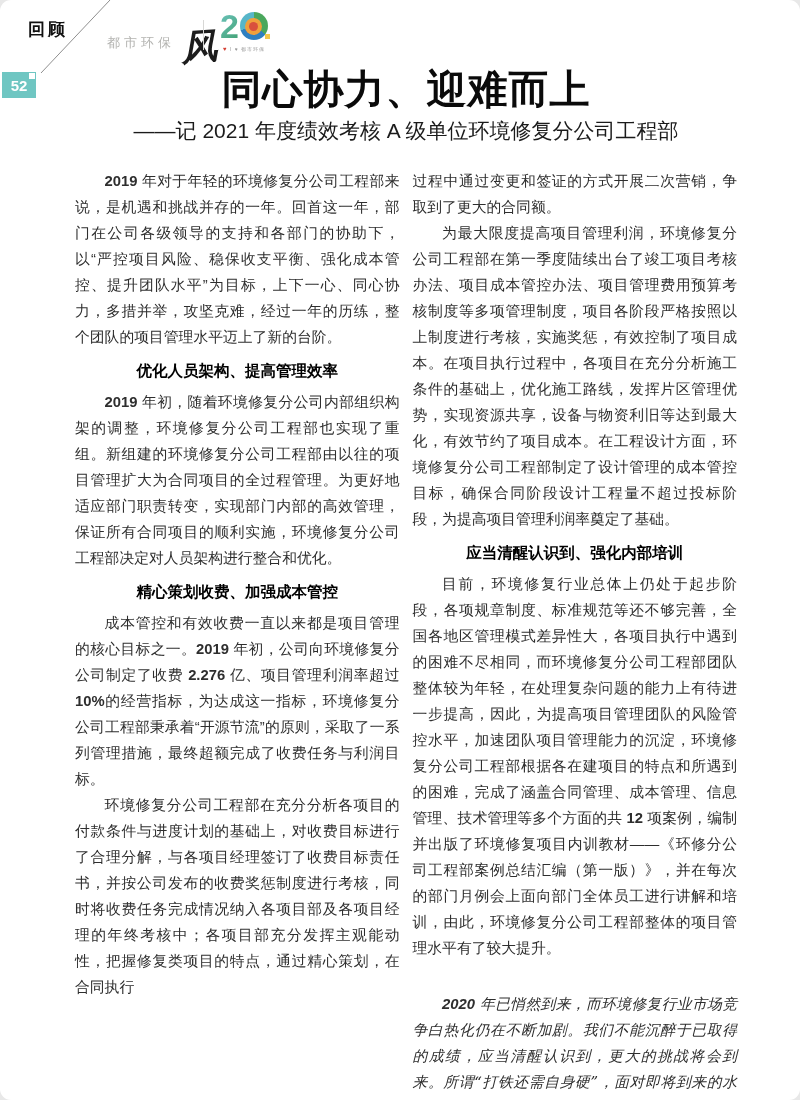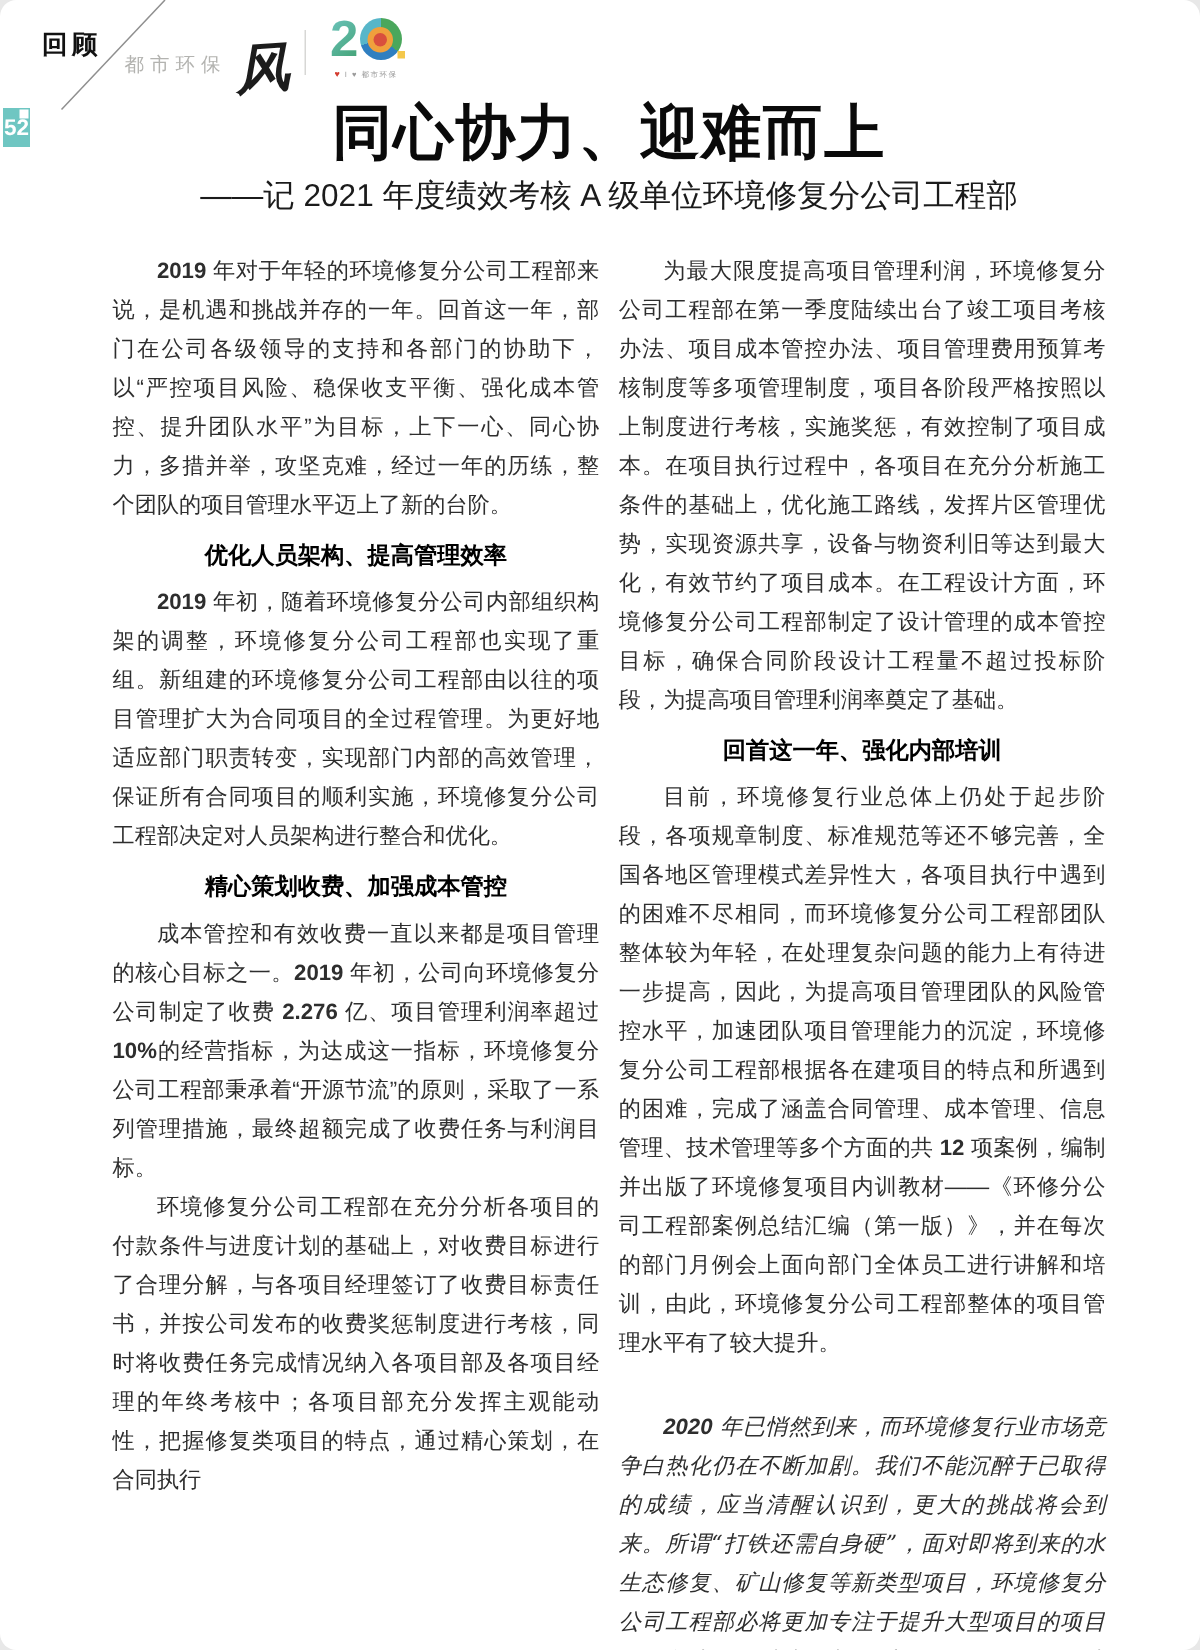--- a/index.html
+++ b/index.html
@@ -11,21 +11,21 @@
     border-radius:11px;
   }
 
   
   .header { position:absolute; top:0; left:0; width:100%; height:110px; }
   .review-label {
     position:absolute; left:28px; top:18px;
     font-size:17px; font-weight:700; color:#111; letter-spacing:3px;
   }
   .diag-svg { position:absolute; left:0; top:0; }
-  .brand { position:absolute; left:83px; top:28px; display:flex; align-items:flex-start; }
+  .brand { position:absolute; left:107px; top:28px; display:flex; align-items:flex-start; }
   .brand-name { font-size:13px; color:#b3b3b0; letter-spacing:4px; margin-top:6px; }
   .brand-glyph {
     font-family:"DejaVu Serif",serif; font-style:italic; font-weight:700;
     font-size:36px; color:#1c1c1c; margin-left:6px; transform:rotate(-4deg); line-height:1;
   }
   .logo-divider { position:absolute; left:203px; top:20px; width:1px; height:30px; background:#d7d7d5; }
   .anniv { position:absolute; left:214px; top:8px; width:60px; text-align:center; }
   .anniv-row { display:flex; align-items:center; justify-content:center; }
   .anniv-digit {
     font-size:34px; font-weight:800; line-height:36px;
@@ -35,21 +35,21 @@
     width:28px; height:28px; border-radius:50%; margin-left:1px; position:relative;
     background:conic-gradient(#4aa75c 0 35%, #2f7fc0 35% 70%, #57b6c9 70% 100%);
     display:flex; align-items:center; justify-content:center;
   }
   .anniv-ring .mid { width:17px; height:17px; border-radius:50%; background:#f0a03c; display:flex; align-items:center; justify-content:center; }
   .anniv-ring .core { width:9px; height:9px; border-radius:50%; background:#d94f3d; }
   .anniv-ring .sq { position:absolute; right:-2px; bottom:1px; width:5px; height:5px; background:#f4c84b; }
   .anniv-tagline { font-size:5px; color:#9a9a9a; margin-top:2px; letter-spacing:1px; }
   .anniv-tagline .hrt { color:#d43c30; font-size:6px; }
   .page-badge {
-    position:absolute; left:2px; top:72px; width:18px; height:26px;
+    position:absolute; left:2px; top:72px; width:34px; height:26px;
     background:#6fc6c2; color:#ffffff; font-size:15px; font-weight:700;
     display:flex; align-items:center; justify-content:center;
   }
   .page-badge .notch { position:absolute; right:1px; top:1px; width:6px; height:6px; background:#ffffff; }
 
   
   .content { padding:0 63px 0 75px; }
   .title {
     margin-top:67px; text-align:center;
     font-size:40px; line-height:44px; font-weight:900; color:#0a0a0a; letter-spacing:1px;
@@ -120,22 +120,23 @@
       <div class="col">
         <p class="digits-bold"><b class="num">2019</b> 年对于年轻的环境修复分公司工程部来说，是机遇和挑战并存的一年。回首这一年，部门在公司各级领导的支持和各部门的协助下，以“严控项目风险、稳保收支平衡、强化成本管控、提升团队水平”为目标，上下一心、同心协力，多措并举，攻坚克难，经过一年的历练，整个团队的项目管理水平迈上了新的台阶。</p>
         <div class="sec-h">优化人员架构、提高管理效率</div>
         <p class="digits-bold"><b class="num">2019</b> 年初，随着环境修复分公司内部组织构架的调整，环境修复分公司工程部也实现了重组。新组建的环境修复分公司工程部由以往的项目管理扩大为合同项目的全过程管理。为更好地适应部门职责转变，实现部门内部的高效管理，保证所有合同项目的顺利实施，环境修复分公司工程部决定对人员架构进行整合和优化。</p>
         <div class="sec-h">精心策划收费、加强成本管控</div>
         <p class="digits-bold">成本管控和有效收费一直以来都是项目管理的核心目标之一。<b class="num">2019</b> 年初，公司向环境修复分公司制定了收费 <b class="num">2.276</b> 亿、项目管理利润率超过 <b class="num">10%</b>的经营指标，为达成这一指标，环境修复分公司工程部秉承着“开源节流”的原则，采取了一系列管理措施，最终超额完成了收费任务与利润目标。</p>
         <p class="digits-bold">环境修复分公司工程部在充分分析各项目的付款条件与进度计划的基础上，对收费目标进行了合理分解，与各项目经理签订了收费目标责任书，并按公司发布的收费奖惩制度进行考核，同时将收费任务完成情况纳入各项目部及各项目经理的年终考核中；各项目部充分发挥主观能动性，把握修复类项目的特点，通过精心策划，在合同执行</p>
       </div>
 
       <div class="col">
+        <p class="no-indent digits-bold">过程中通过变更和签证的方式开展二次营销，争取到了更大的合同额。</p>
         <p class="digits-bold">为最大限度提高项目管理利润，环境修复分公司工程部在第一季度陆续出台了竣工项目考核办法、项目成本管控办法、项目管理费用预算考核制度等多项管理制度，项目各阶段严格按照以上制度进行考核，实施奖惩，有效控制了项目成本。在项目执行过程中，各项目在充分分析施工条件的基础上，优化施工路线，发挥片区管理优势，实现资源共享，设备与物资利旧等达到最大化，有效节约了项目成本。在工程设计方面，环境修复分公司工程部制定了设计管理的成本管控目标，确保合同阶段设计工程量不超过投标阶段，为提高项目管理利润率奠定了基础。</p>
-        <div class="sec-h">回首这一年、强化内部培训</div>
+        <div class="sec-h">应当清醒认识到、强化内部培训</div>
         <p class="digits-bold">目前，环境修复行业总体上仍处于起步阶段，各项规章制度、标准规范等还不够完善，全国各地区管理模式差异性大，各项目执行中遇到的困难不尽相同，而环境修复分公司工程部团队整体较为年轻，在处理复杂问题的能力上有待进一步提高，因此，为提高项目管理团队的风险管控水平，加速团队项目管理能力的沉淀，环境修复分公司工程部根据各在建项目的特点和所遇到的困难，完成了涵盖合同管理、成本管理、信息管理、技术管理等多个方面的共 <b class="num">12</b> 项案例，编制并出版了环境修复项目内训教材——《环修分公司工程部案例总结汇编（第一版）》，并在每次的部门月例会上面向部门全体员工进行讲解和培训，由此，环境修复分公司工程部整体的项目管理水平有了较大提升。</p>
         <p class="closing digits-bold"><b class="num">2020</b> 年已悄然到来，而环境修复行业市场竞争白热化仍在不断加剧。我们不能沉醉于已取得的成绩，应当清醒认识到，更大的挑战将会到来。所谓“打铁还需自身硬”，面对即将到来的水生态修复、矿山修复等新类型项目，环境修复分公司工程部必将更加专注于提升大型项目的项目管理能力，打造出更加优秀的项目管理团队，为环境修复业务的腾飞助力！</p>
 
       </div>
 
     </div>
   </div>
 
 </div>
 

